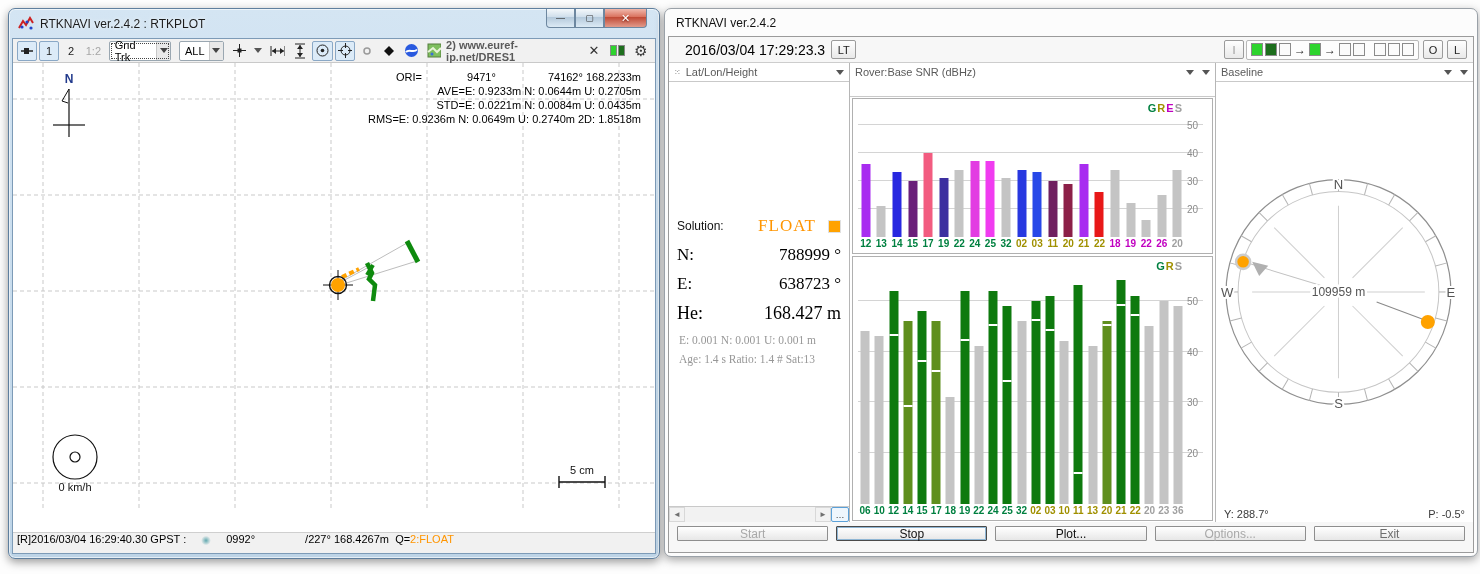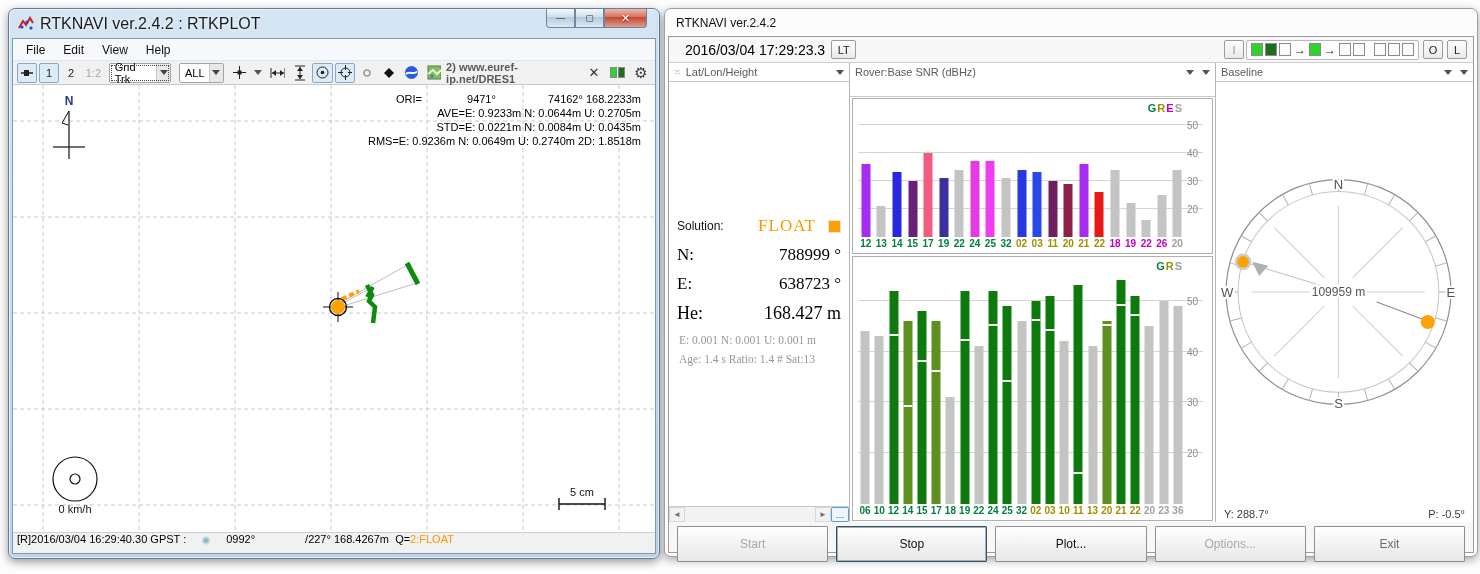--- a/index.html
+++ b/index.html
@@ -3,21 +3,21 @@
 <meta charset="utf-8">
 <style>
   * { margin:0; padding:0; box-sizing:border-box; }
   html,body { width:1480px; height:574px; background:#fdfdfd; font-family:"Liberation Sans","DejaVu Sans",sans-serif; overflow:hidden; }
 
   
   .win-left { position:absolute; left:8px; top:8px; width:652px; height:551px;
     background:linear-gradient(#d4e5f3,#bdd4e7); border:1px solid #5f7f9e; border-radius:7px;
     box-shadow:0 3px 10px rgba(0,0,0,.4), inset 0 0 0 1px rgba(255,255,255,.6); padding:0 3px 3px 3px; }
   .titlebar { height:29px; display:flex; align-items:center; padding:0 6px; }
-  .title-text { font-size:16px; color:#1c1c1c; margin-left:6px; text-shadow:0 0 4px #fff; }
+  .title-text { font-size:12px; color:#1c1c1c; margin-left:6px; text-shadow:0 0 4px #fff; }
   .caption-btns { position:absolute; right:12px; top:0; display:flex; height:19px; }
   .cap-btn { width:29px; height:19px; border:1px solid #6d87a0; border-top:none; display:flex; align-items:center; justify-content:center;
     background:linear-gradient(#f4f8fb,#cfdeeb 45%,#b4c9db 46%,#dceaf5); font-size:9px; color:#333; }
   .cap-btn.min { border-radius:0 0 0 4px; }
   .cap-btn.close { width:43px; border-radius:0 0 4px 0;
     background:linear-gradient(#f0b8ac,#d9705c 45%,#c04a36 46%,#e29a8a); color:#fff; font-weight:bold; font-size:11px; text-shadow:0 1px 2px #7a2012; }
   .client-left { background:#fff; border:1px solid #7d9bb7; height:516px; display:flex; flex-direction:column; }
   .menubar { height:22px; background:#f6f8fb; border-bottom:1px solid #e2e6ea; display:flex; align-items:center; padding-left:4px; }
   .menu-item { font-size:12px; color:#111; padding:2px 9px; }
   .toolbar { height:24px; background:#f1f1f1; border-bottom:1px solid #c9c9c9; display:flex; align-items:center; padding:0 4px; gap:2px; }
@@ -101,21 +101,21 @@
   
   .panel-base { width:258px; flex:none; }
   .base-foot { position:absolute; left:0; right:0; bottom:2px; display:flex; justify-content:space-between; padding:0 8px; font-size:11px; color:#3a3a3a; }
 
   .statusbar-r { height:20px; flex:none; border-top:1px solid #c2c2c2; background:#f5f5f5; display:flex; align-items:center; font-size:11px; color:#4a4a4a; padding:0 8px; }
   .sb-check { width:8px; height:8px; border:1px solid #8a8a8a; background:#fff; }
   .sb-text { flex:1; text-align:center; }
   .sb-right { display:flex; align-items:center; gap:5px; }
   .sb-grip { width:10px; height:10px; border:1px dotted #9a9a9a; }
   .btn-row { height:30px; flex:none; display:flex; gap:8px; padding:4px 8px; background:#f7f7f7; }
-  .main-btn { flex:1; height:36px; border:1px solid #8e8e8e; border-radius:1px; background:linear-gradient(#ffffff,#e7e7e7); font-size:12px; color:#111; display:flex; align-items:center; justify-content:center; }
+  .main-btn { flex:1; height:15px; border:1px solid #8e8e8e; border-radius:1px; background:linear-gradient(#ffffff,#e7e7e7); font-size:12px; color:#111; display:flex; align-items:center; justify-content:center; }
   .main-btn.disabled { color:#a8a8a8; }
   .main-btn.exit { color:#6e6e6e; }
   .main-btn.focused { border:1px solid #4a4a4a; box-shadow:inset 0 0 0 1px #8fb6d4; }
 </style>
 </head>
 <body>
 
 <div class="win-left">
   <div class="titlebar">
     <svg width="16" height="16">
@@ -125,26 +125,20 @@
         <circle cx="13" cy="12" r="1.6" fill="#2244cc"></circle>
     </svg>
     <span class="title-text">RTKNAVI ver.2.4.2 : RTKPLOT</span>
     <div class="caption-btns">
       <div class="cap-btn min">—</div>
       <div class="cap-btn">▢</div>
       <div class="cap-btn close">✕</div>
     </div>
   </div>
   <div class="client-left">
-    <div class="menubar">
-        <span class="menu-item">File</span>
-        <span class="menu-item">Edit</span>
-        <span class="menu-item">View</span>
-        <span class="menu-item">Help</span>
-      </div>
     <div class="toolbar">
       <div class="tb-btn pressed">
         <svg width="14" height="14">
             <line x1="1" y1="7" x2="13" y2="7" stroke="#222" stroke-width="1.5"></line>
             <rect x="4" y="4" width="5" height="6" fill="#222"></rect>
           </svg>
       </div>
       <div class="tb-btn pressed">1</div>
       <div class="tb-btn">2</div>
       <div class="tb-btn dim">1:2</div>

